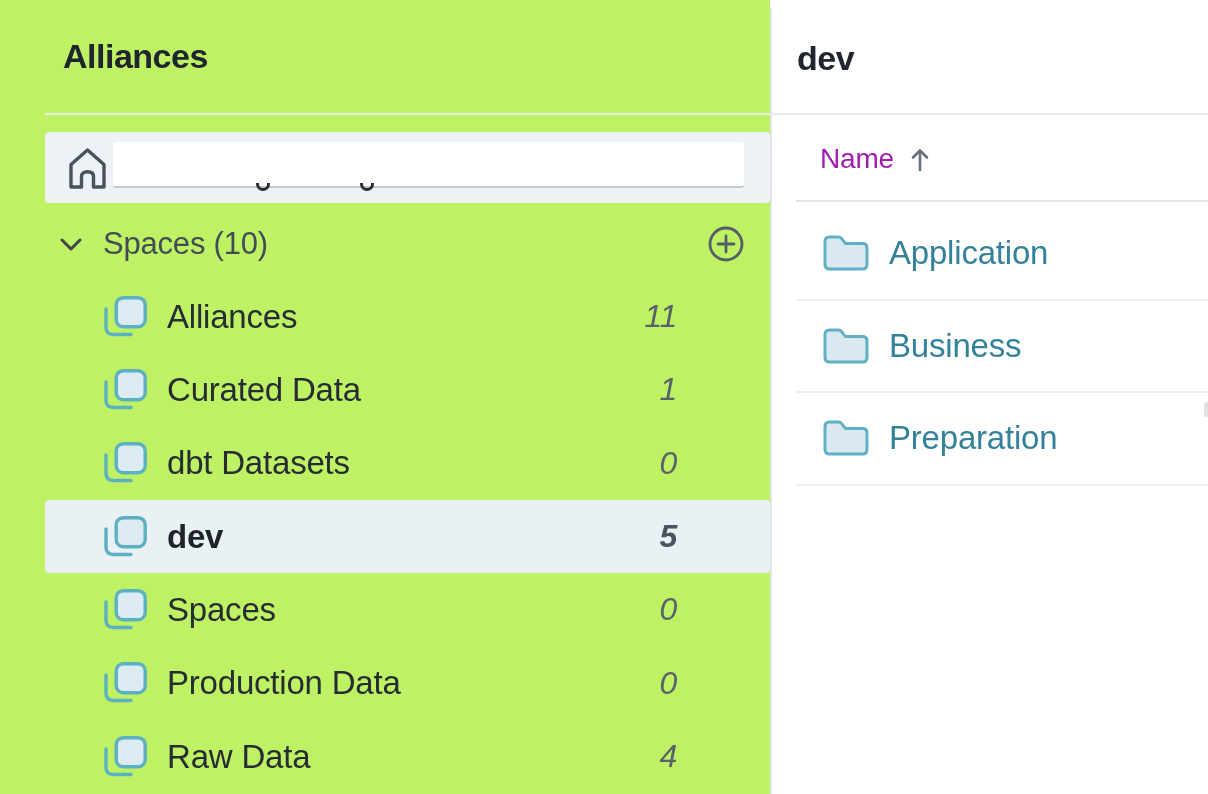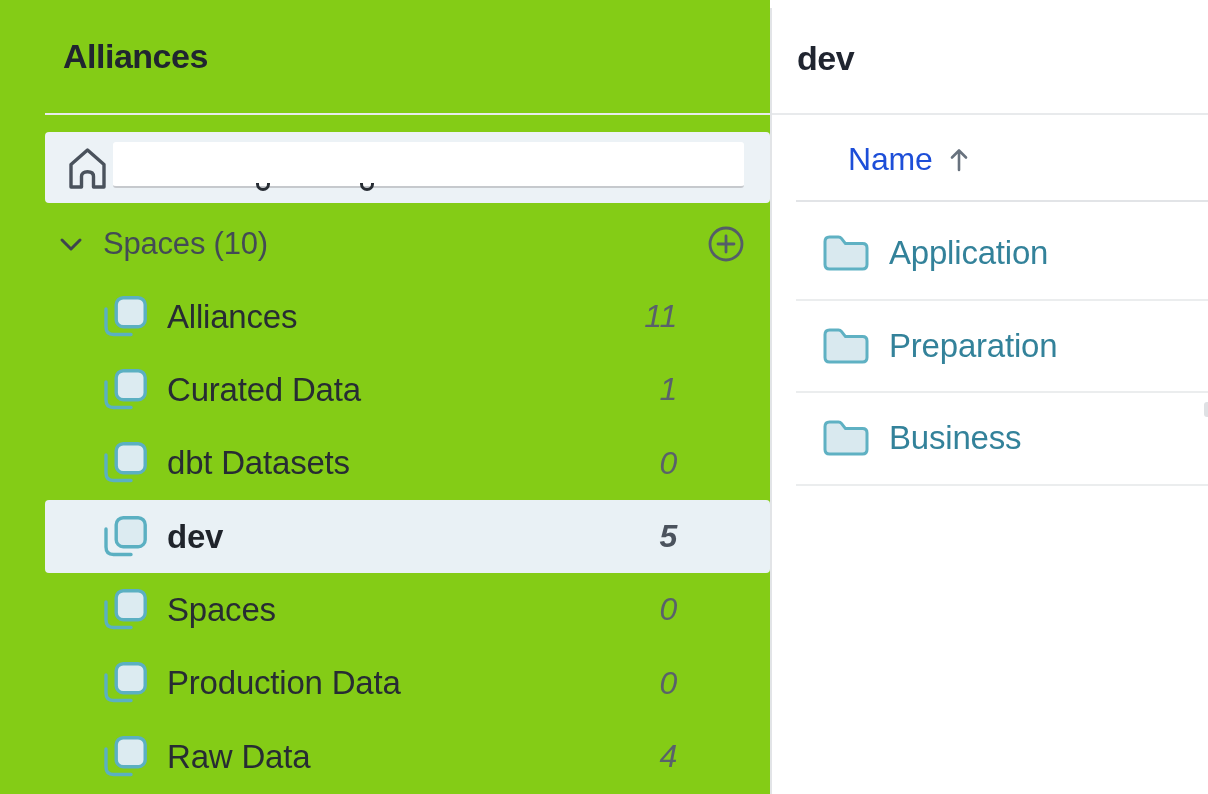--- a/index.html
+++ b/index.html
@@ -5,21 +5,21 @@
   * { margin:0; padding:0; box-sizing:border-box; }
   html,body { width:1208px; height:794px; background:#ffffff; overflow:hidden; }
   body {
     font-family:"Liberation Sans","DejaVu Sans",sans-serif;
     color:#272c33;
     letter-spacing:-0.2px;
     position:relative;
   }
 
   
-  .sidebar { position:absolute; left:0; top:0; width:770px; height:794px; background:#84cc16; }
+  .sidebar { position:absolute; left:0; top:0; width:770px; height:794px; background:#bef264; }
   .sidebar-title {
     position:absolute; left:63px; top:39px;
     font-size:34px; font-weight:700; line-height:1; color:#202530; letter-spacing:-0.5px;
   }
   .sidebar-rule { position:absolute; left:45px; right:0; top:113px; height:2px; background:#e8eaec; }
 
   .home-row {
     position:absolute; left:45px; top:132px; width:725px; height:71px;
     background:#ecf2f6; border-radius:4px;
   }
@@ -65,21 +65,21 @@
   .main-title {
     position:absolute; left:25px; top:41px;
     font-size:34px; font-weight:700; line-height:1; color:#202530; letter-spacing:-0.5px;
   }
   .main-rule { position:absolute; left:0; right:0; top:113px; height:2px; background:#e8eaec; }
 
   .table-header {
     position:absolute; left:48px; top:134px; height:50px;
     display:flex; align-items:center; cursor:pointer;
   }
-  .name-header-label { font-size:32px; color:#1d4ed8;margin-left:28px; }
+  .name-header-label { font-size:28px; color:#a21caf; }
   .sort-arrow { margin-left:16px; display:flex; }
   .header-rule { position:absolute; left:24px; right:0; top:200px; height:2px; background:#e2e4e7; }
 
   .folder-list { position:absolute; left:0; right:0; top:208px; }
   .folder-row {
     margin-left:24px; height:92.6px;
     display:flex; align-items:center;
     border-bottom:2px solid #ebedee; cursor:pointer;
   }
   .folder-row .ficon { margin-left:27px; display:flex; flex:none; }
@@ -234,28 +234,28 @@
       </span>
       <span class="folder-link">Application</span>
     </div>
 
     <div class="folder-row">
       <span class="ficon">
         <svg width="46" height="36" viewBox="0 0 46 36" fill="none">
           <path d="M2 29.5 V6.5 Q2 2 6.5 2 H15.5 Q17.3 2 18.4 3.4 L22.5 8.6 H39.5 Q44 8.6 44 13 V29.5 Q44 34 39.5 34 H6.5 Q2 34 2 29.5 Z" fill="#d9e9ef" stroke="#5fb1c3" stroke-width="3" stroke-linejoin="round"></path>
         </svg>
       </span>
-      <span class="folder-link">Preparation</span>
+      <span class="folder-link">Business</span>
     </div>
 
     <div class="folder-row">
       <span class="ficon">
         <svg width="46" height="36" viewBox="0 0 46 36" fill="none">
           <path d="M2 29.5 V6.5 Q2 2 6.5 2 H15.5 Q17.3 2 18.4 3.4 L22.5 8.6 H39.5 Q44 8.6 44 13 V29.5 Q44 34 39.5 34 H6.5 Q2 34 2 29.5 Z" fill="#d9e9ef" stroke="#5fb1c3" stroke-width="3" stroke-linejoin="round"></path>
         </svg>
       </span>
-      <span class="folder-link">Business</span>
+      <span class="folder-link">Preparation</span>
     </div>
 
   </div>
 
   <div class="edge-sliver"></div>
 </div>
 
 </body></html>

